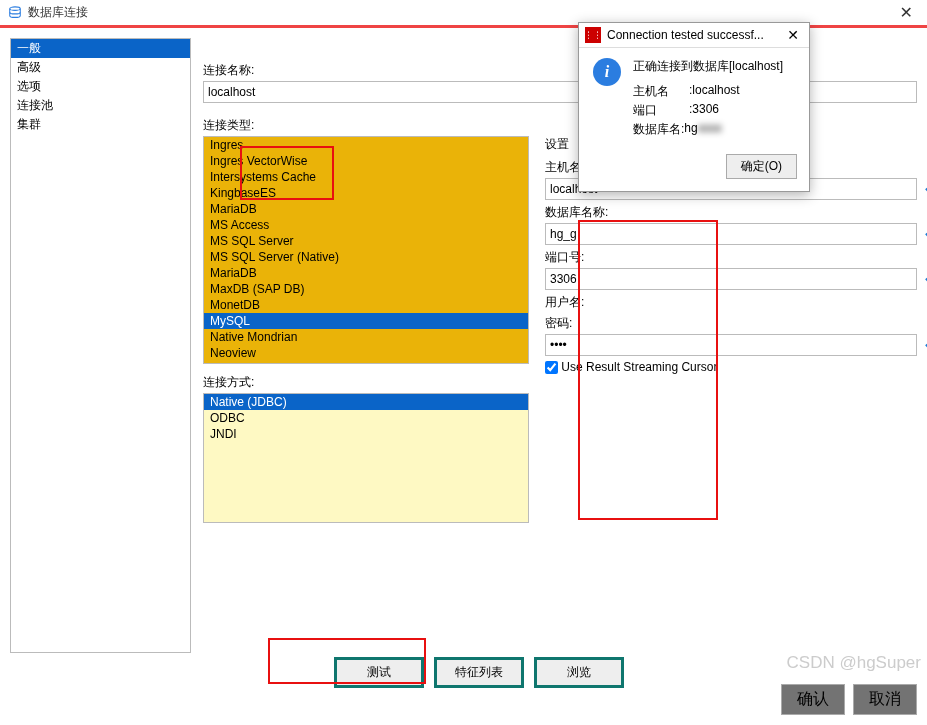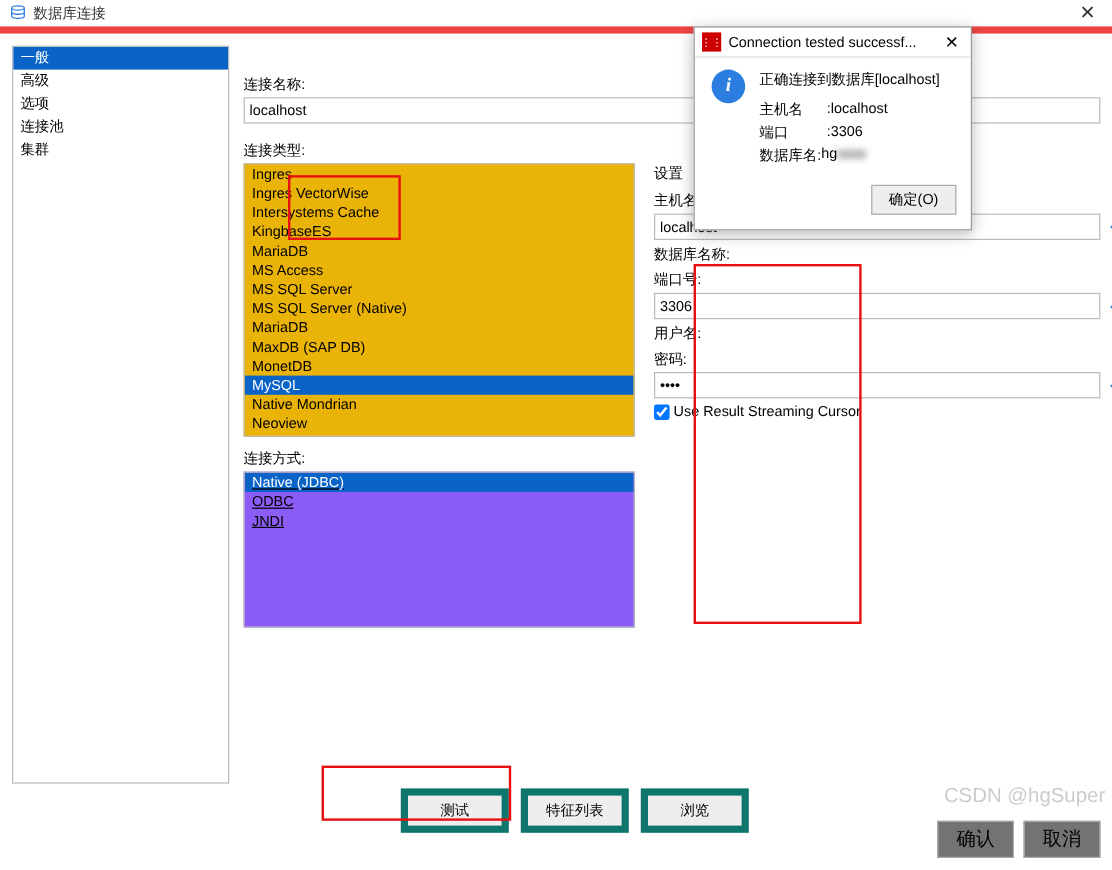--- a/index.html
+++ b/index.html
@@ -10,21 +10,21 @@
       width: 927px;
       height: 725px;
       position: relative;
       overflow: hidden;
     }
     .titlebar {
       height: 28px;
       display: flex;
       align-items: center;
       padding: 0 8px;
-      border-bottom: 6px solid #ef4444;
+      border-bottom: 3px solid #ef4444;
     }
     .titlebar .icon-db {
       width: 14px; height: 14px;
       margin-right: 6px;
     }
     .titlebar .title { flex: 1; color: #333; }
     .titlebar .close-x {
       font-size: 16px; color: #333; cursor: pointer;
       padding: 0 6px;
     }
@@ -72,23 +72,22 @@
       cursor: pointer;
     }
     .conntype-item.selected {
       background: #0a64c8;
       color: #fff;
     }
     .access-list {
       border: 1px solid #bbb;
       height: 130px;
       overflow-y: scroll;
-      background: #8b5cf6;
+      background: #fef9c3;
       margin-top: 2px;
-      text-decoration: underline;
     }
     .settings-row { margin-bottom: 4px; }
     .settings-row label { display: block; margin-bottom: 2px; }
     .settings-input-wrap {
       position: relative;
     }
     .settings-input {
       width: 100%;
       border: 1px solid #bbb;
       height: 22px;
@@ -105,21 +104,21 @@
     }
     .checkbox-row { margin-top: 4px; }
     .checkbox-row input { vertical-align: middle; }
     .button-row {
       display: flex;
       gap: 10px;
       margin-top: 8px;
       margin-left: 94px;
     }
     .btn {
-      border: 6px solid #0f766e;
+      border: 3px solid #0f766e;
       background: #eee;
       padding: 4px 0;
       width: 90px;
       text-align: center;
       font-size: 12px;
       font-family: Liberation Sans, sans-serif;
       cursor: pointer;
     }
     .footer-buttons {
       position: absolute;
@@ -281,20 +280,24 @@
         <div class="settings-row">
           <label>主机名称:</label>
           <div class="settings-input-wrap">
             <input class="settings-input" value="localhost" style="">
             <span class="diamond">◆</span>
           </div>
         </div>
 
         <div class="settings-row">
           <label>数据库名称:</label>
+          <div class="settings-input-wrap">
+            <input class="settings-input" style="filter: blur(0px);" value="hg_g">
+            <span class="diamond">◆</span>
+          </div>
         </div>
 
         <div class="settings-row">
           <label>端口号:</label>
           <div class="settings-input-wrap">
             <input class="settings-input" value="3306" style="">
             <span class="diamond">◆</span>
           </div>
         </div>
 

